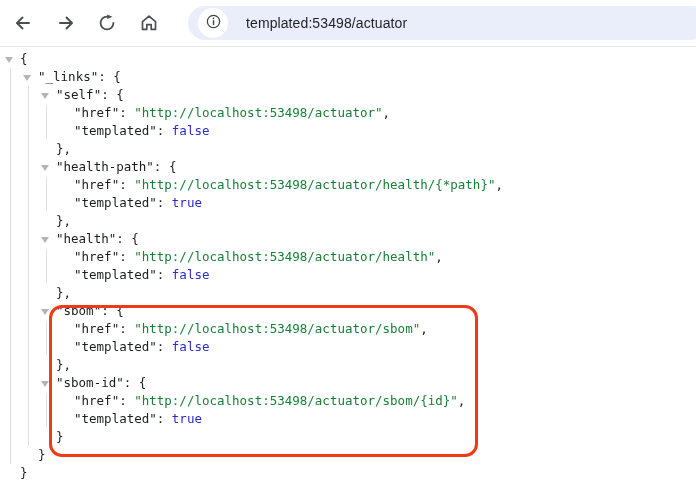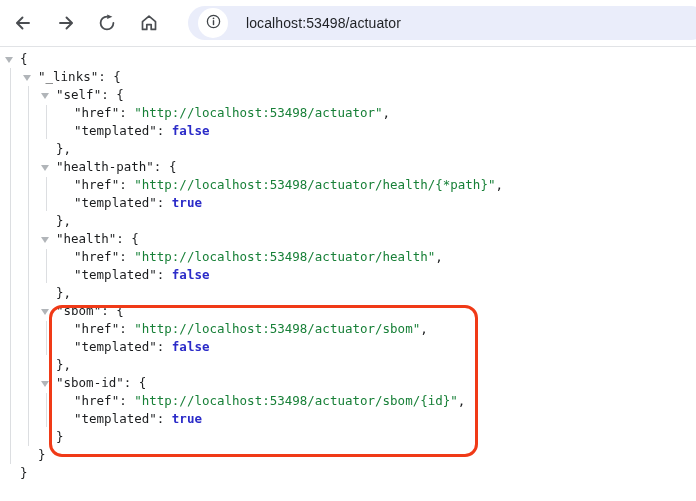--- a/index.html
+++ b/index.html
@@ -50,21 +50,21 @@
     font-family: "DejaVu Sans Mono", "Liberation Mono", monospace;
     font-size: 12.5px; color: #1a1c1e;
   }
   .collapse-arrow {
     position: absolute; top: 6.5px; width: 0; height: 0; cursor: pointer;
     border-left: 4.5px solid transparent; border-right: 4.5px solid transparent;
     border-top: 6px solid #9ea3a8; opacity: 0.8;
   }
   .tok-plain  { color: #1a1c1e; }
   .tok-string { color: var(--string-color, #188038); }
-  .tok-bool   { color: var(--bool-color, #2b2bc8); font-weight: bold; }
+  .tok-bool   { color: var(--bool-color, #2b2bc8); font-weight: normal; }
 
   .annotation-box {
     position: absolute; left: 49px; top: 258px; width: 429px; height: 152px;
     border: 3.5px solid var(--annotation-color, #f03a17); border-radius: 13px;
     pointer-events: none; z-index: 5; background: transparent;
   }
 </style>
 </head>
 <body>
 
@@ -105,21 +105,21 @@
   <div class="address-pill">
     <div class="info-chip">
       <span>
         <svg width="17" height="17" viewBox="0 0 20 20" fill="none" stroke="currentColor">
           <circle cx="10" cy="10" r="7.2" stroke-width="1.5"></circle>
           <line x1="10" y1="9" x2="10" y2="13.6" stroke-width="1.7" stroke-linecap="round"></line>
           <circle cx="10" cy="6.3" r="1" fill="currentColor" stroke="none"></circle>
         </svg>
       </span>
     </div>
-    <span class="url-text">localhost:53498/actuator</span>
+    <span class="url-text">templated:53498/actuator</span>
   </div>
 </div>
 
 <div class="content">
   <div id="guides">
       <div class="indent-guide" style="left: 10px; top: 21px; height: 396px;"></div>
       <div class="indent-guide" style="left: 28px; top: 39px; height: 360px;"></div>
       <div class="indent-guide" style="left: 46px; top: 58px; height: 34px;"></div>
       <div class="indent-guide" style="left: 46px; top: 130px; height: 34px;"></div>
       <div class="indent-guide" style="left: 46px; top: 202px; height: 34px;"></div>

